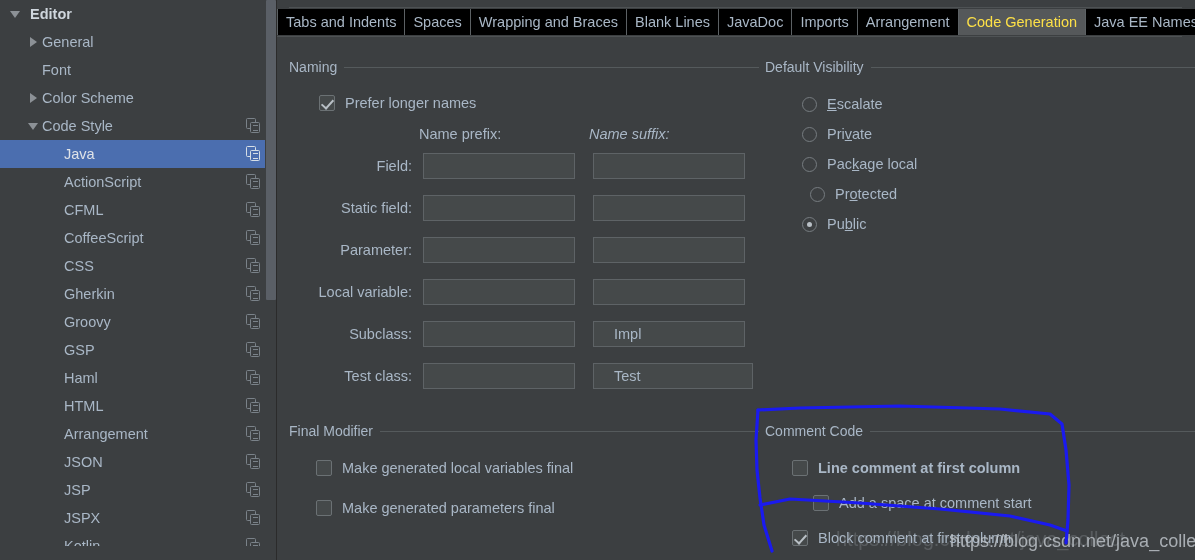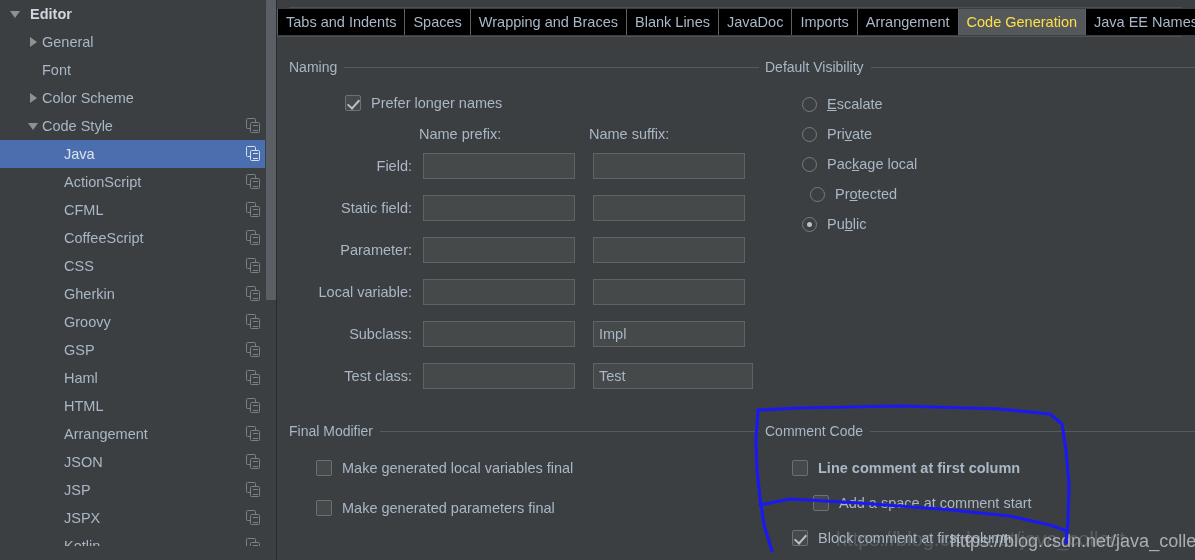--- a/index.html
+++ b/index.html
@@ -204,21 +204,21 @@
   }
   .txtfield {
     position: absolute;
     box-sizing: border-box;
     height: 26px;
     background: #45494a;
     border: 1px solid #5e6366;
     color: #a9b7c6;
     font-size: 14.5px;
     font-family: "Liberation Sans", sans-serif;
-    padding: 0 5px;
+    padding: 0 20px;
     outline: none;
     line-height: 24px;
   }
 
   
   .cbrow {
     position: absolute;
     display: flex;
     align-items: center;
     white-space: nowrap;
@@ -468,27 +468,27 @@
         <div class="tab active">Code Generation</div>
         <div class="tab">Java EE Names</div>
       </div>
     <div id="tab-underline"></div>
 
     <div class="group" style="left:12px; top:59px; width:470px;">
       <div class="group-title">Naming</div>
       <div class="group-line" style="left:0; width:470px;"></div>
     </div>
 
-    <div class="cbrow" style="left:49px; top:95px;padding-left:19px;">
+    <div class="cbrow" style="left:23px; top:95px;padding-left:19px;">
       <span class="cbox checked"></span>
       <span class="cblabel">Prefer longer names</span>
     </div>
 
     <div class="col-head" style="left:142px; top:126px;">Name prefix:</div>
-    <div class="col-head" style="left:312px; top:126px;">Name suffix:</div>
+    <div class="col-head" style="left:312px; top:126px;font-style:italic;">Name suffix:</div>
 
     <div id="naming-rows">
         <div class="form-label" style="left: 0px; width: 135px; top: 158px;">Field:</div>
         <input type="text" class="txtfield" style="left: 146px; top: 153px; width: 152px;">
         <input type="text" class="txtfield" style="left: 316px; top: 153px; width: 152px;">
         <div class="form-label" style="left: 0px; width: 135px; top: 200px;">Static field:</div>
         <input type="text" class="txtfield" style="left: 146px; top: 195px; width: 152px;">
         <input type="text" class="txtfield" style="left: 316px; top: 195px; width: 152px;">
         <div class="form-label" style="left: 0px; width: 135px; top: 242px;">Parameter:</div>
         <input type="text" class="txtfield" style="left: 146px; top: 237px; width: 152px;">

